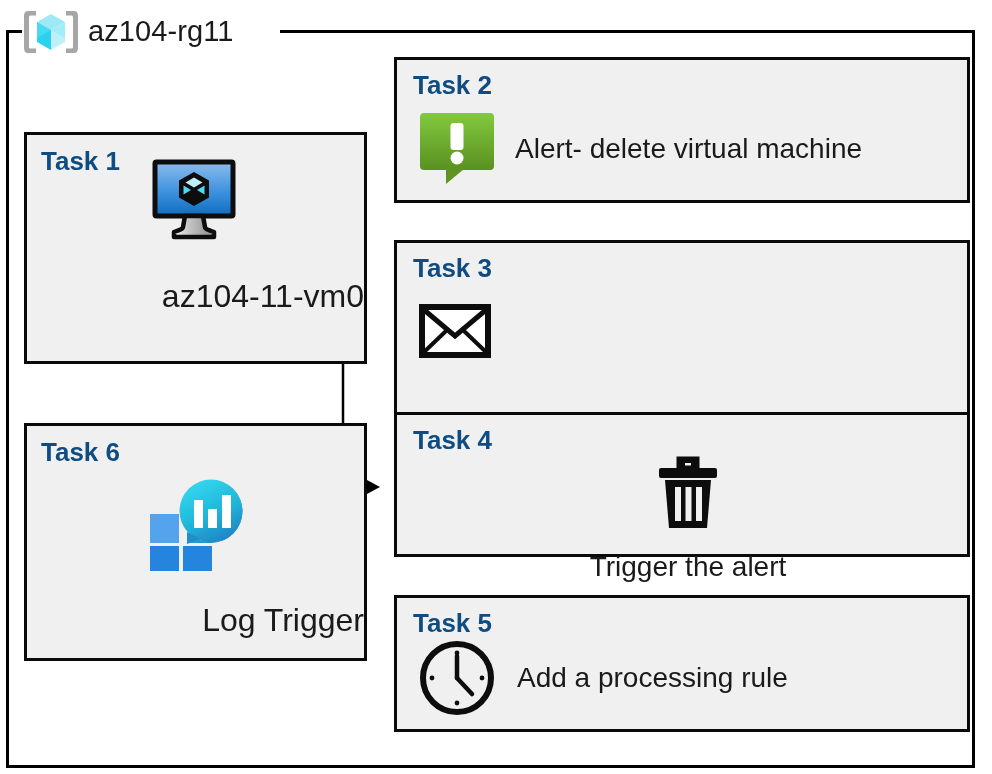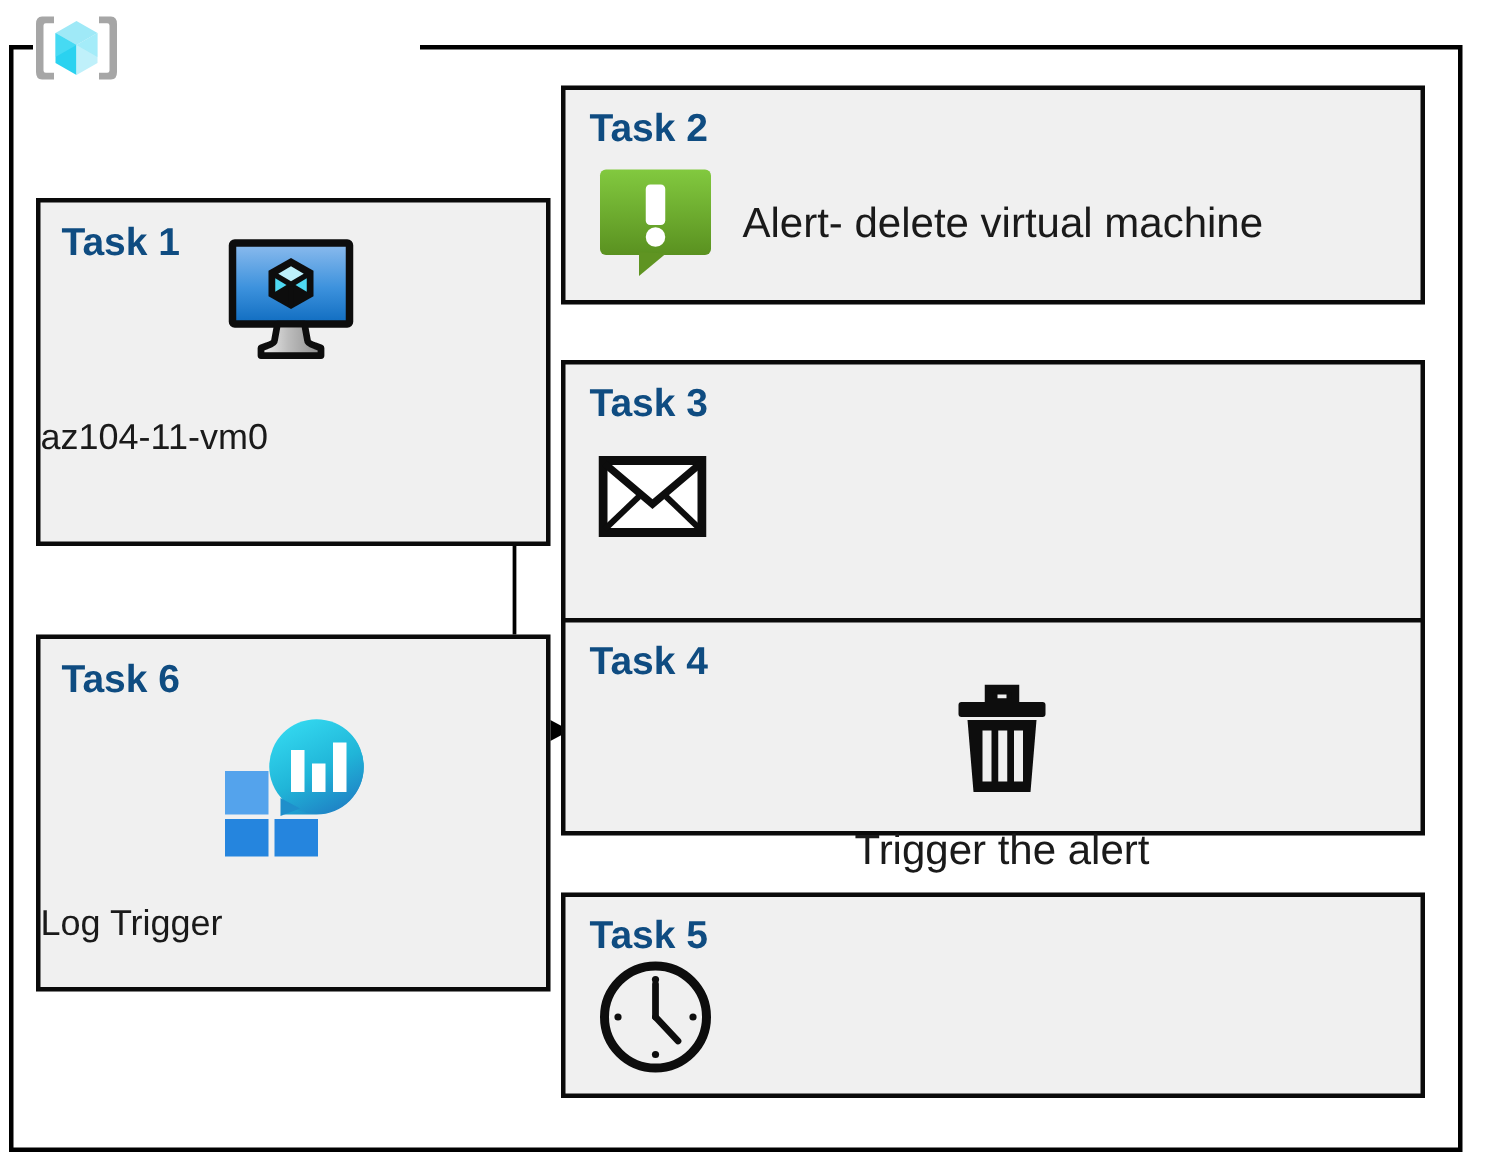--- a/index.html
+++ b/index.html
@@ -93,28 +93,28 @@
   .box-left .task-label { left: 14px; top: 13px; }
   .box-left .icon-slot {
     position: absolute;
     left: 0; right: 0;
     display: flex;
     justify-content: center;
   }
   .box-left .caption {
     position: absolute;
     left: 0; right: 0;
-    text-align: left;
-    font-size: 24px;
+    text-align: right;
+    font-size: 32px;
     color: #1a1a1a;
     line-height: 1;
   }
 
   
-  .box-right { width: 576px; }
+  .box-right { width: 576px; margin-left: 20px; }
   .box-right .task-label { left: 16px; top: 12px; }
   .box-right .row {
     position: absolute;
     left: 22px;
     right: 10px;
     display: flex;
     align-items: center;
     gap: 22px;
   }
   .box-right .icon-slot { flex: none; display: flex; align-items: center; justify-content: center; }
@@ -169,20 +169,21 @@
 
         <path d="M46 4 L54 4 Q58 4 58 9 L58 41 Q58 46 54 46 L46 46 L46 41.5 L51.5 41.5 Q53 41.5 53 40 L53 10 Q53 8.5 51.5 8.5 L46 8.5 Z" fill="#a6a6a6"></path>
 
         <polygon points="31,7 45,15 31,23 17,15" fill="#9fe9f7"></polygon>
         <polygon points="17,15 31,23 31,43 17,35" fill="#2ad2f0"></polygon>
         <polygon points="45,15 45,35 31,43 31,23" fill="#bff0fa"></polygon>
         <polygon points="17,15 31,23 17,31" fill="#5ce0f5" opacity="0.55"></polygon>
         <polygon points="45,15 45,31 31,23" fill="#8ae8f8" opacity="0.5"></polygon>
       </svg>
     </div>
+    <div id="rg-title">az104-rg11</div>
   </div>
 
   <svg id="connector" aria-hidden="true">
     <polyline points="198,236 343,236 343,487 366,487" fill="none" stroke="#000000" stroke-width="2.5"></polyline>
     <polygon points="366,479.5 380,487 366,494.5" fill="#000000"></polygon>
   </svg>
 
   <div class="task-box box-left" id="task1">
     <div class="task-label">Task 1</div>
     <div class="icon-slot">
@@ -319,16 +320,17 @@
             <circle cx="38" cy="38" r="34" fill="#f0f0f0" stroke="#0d0d0d" stroke-width="6"></circle>
             <circle cx="38" cy="13" r="2.4" fill="#0d0d0d"></circle>
             <circle cx="38" cy="63" r="2.4" fill="#0d0d0d"></circle>
             <circle cx="13" cy="38" r="2.4" fill="#0d0d0d"></circle>
             <circle cx="63" cy="38" r="2.4" fill="#0d0d0d"></circle>
             <path d="M38 38 L38 16" fill="none" stroke="#0d0d0d" stroke-width="4.5" stroke-linecap="round"></path>
             <path d="M38 38 L53 54" fill="none" stroke="#0d0d0d" stroke-width="4.5" stroke-linecap="round"></path>
           </svg>
         </div>
       </div>
+      <div class="task-body-text">Add a processing rule</div>
     </div>
   </div>
 
 </div>
 
 </body></html>

